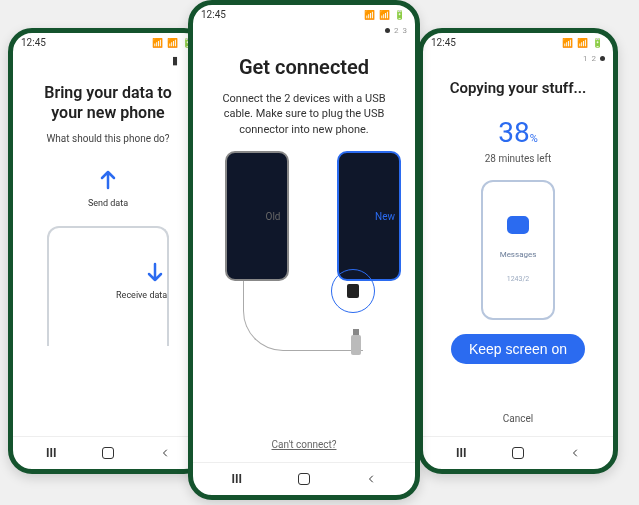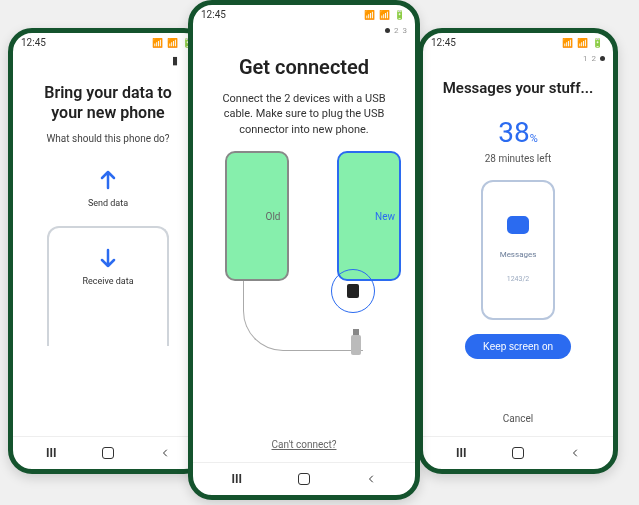--- a/index.html
+++ b/index.html
@@ -57,38 +57,38 @@
   .action-label { font-size: 9px; color: #333; }
   .receive-frame {
     margin-top: 18px;
     border: 2px solid #cfd4da;
     border-bottom: none;
     border-radius: 12px 12px 0 0;
     width: 72%;
     height: 120px;
     display: flex;
     flex-direction: column;
-    align-items: center;
-    padding-top: 18px;
+    align-items: flex-end;
+    padding-top: 32px;
     gap: 6px;
   }
 
   
   .two-phones { position: relative; width: 100%; height: 210px; margin-top: 14px; }
   .mini-phone {
     position: absolute;
     border: 2px solid #888;
     border-radius: 10px;
     width: 64px;
     height: 130px;
     display: flex;
     align-items: center;
     justify-content: center;
     font-size: 10px;
-    background: #86efac;
+    background: #0f172a;
     padding-left: 32px;
   }
   .mini-phone.old { left: 22px; top: 0; color: #666; }
   .mini-phone.new { left: 134px; top: 0; border-color: #2b6bf0; color: #2b6bf0; }
   .connector-ring {
     position: absolute;
     left: 128px; top: 118px;
     width: 44px; height: 44px;
     border: 1.5px solid #2b6bf0;
     border-radius: 50%;
@@ -125,21 +125,21 @@
     width: 22px; height: 18px; background: #2b6bf0; border-radius: 5px; position: relative;
   }
   .msg-bubble::after { content:''; position:absolute; bottom:-4px; left:6px; width:0; height:0; border:4px solid transparent; border-top-color:#2b6bf0; }
   .mini-label { font-size: 8px; color: #6b7d99; }
   .mini-count { font-size: 7px; color: #9aa9bf; }
 
   .pill-btn {
     margin-top: 14px;
     background: #2b6bf0;
     color: #fff;
-    font-size: 10px;
+    font-size: 14px;
     padding: 7px 18px;
     border-radius: 20px;
     border: none;
     cursor: pointer;
   }
 
   .nav-bar {
     display: flex;
     justify-content: space-around;
     align-items: center;
@@ -254,21 +254,21 @@
       <span class="status-icons">📶 📶 🔋</span>
     </div>
     <div class="topbar">
       <div class="step-dots">
         <span class="step-num">1</span>
         <span class="step-num">2</span>
         <span class="dot active"></span>
       </div>
     </div>
     <div class="content">
-      <div class="title" style="font-size:15px;">Messages your stuff...</div>
+      <div class="title" style="font-size:15px;">Copying your stuff...</div>
       <div class="percent">
         <span>38</span><small>%</small>
       </div>
       <div class="time-left">28 minutes left</div>
 
       <div class="progress-phone">
         <div class="msg-bubble"></div>
         <div class="mini-label">Messages</div>
         <div class="mini-count">1243/2</div>
       </div>

